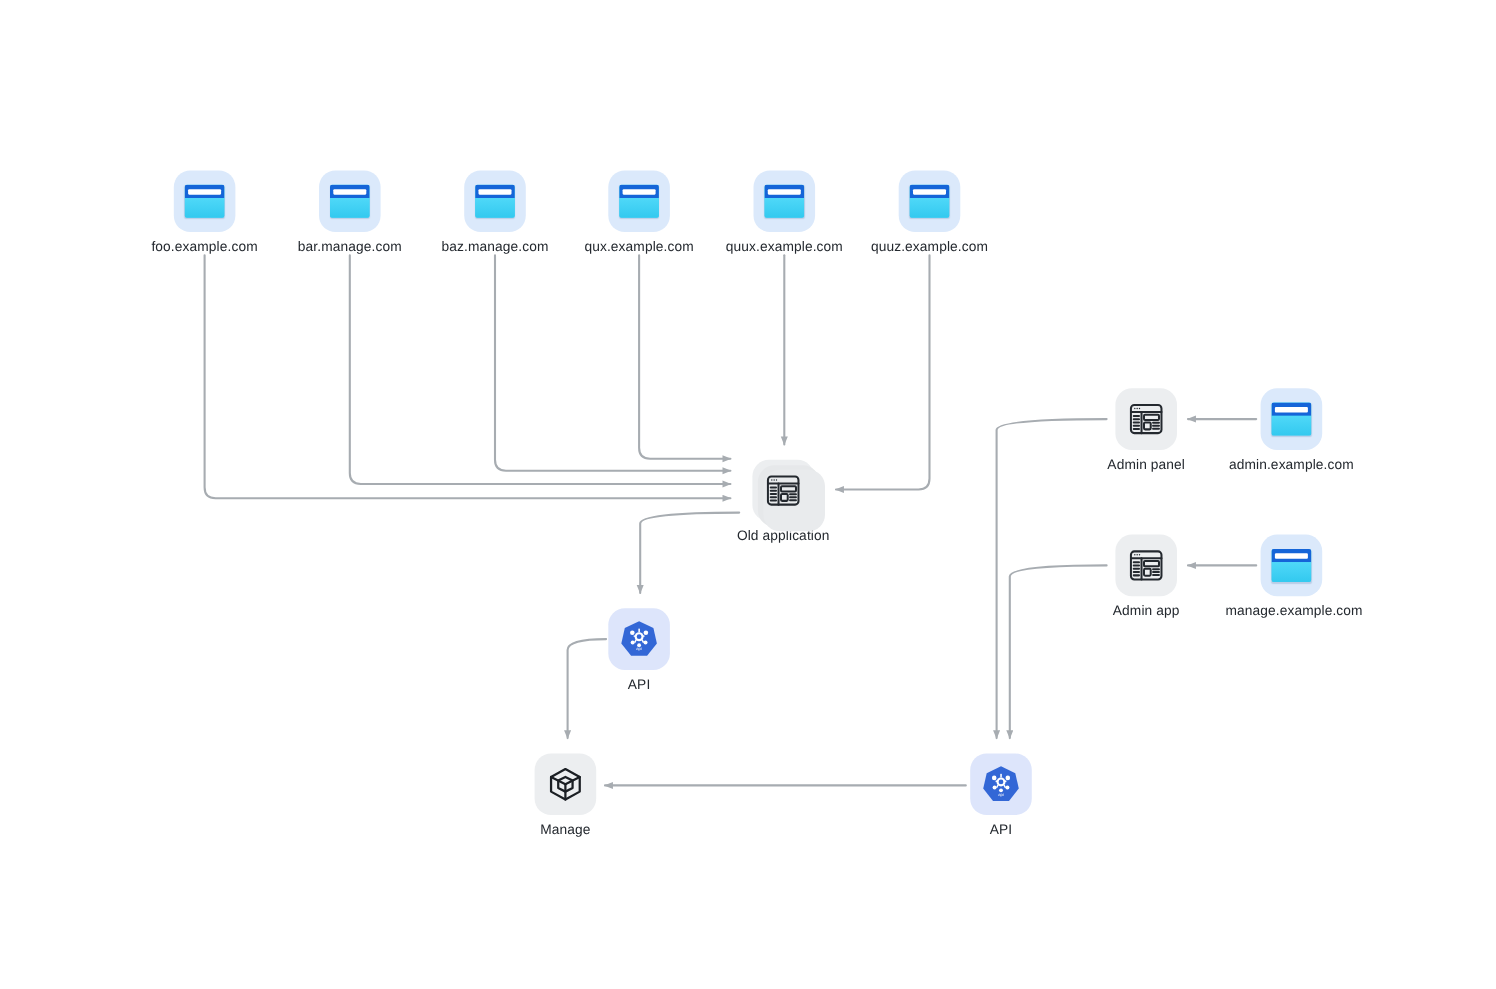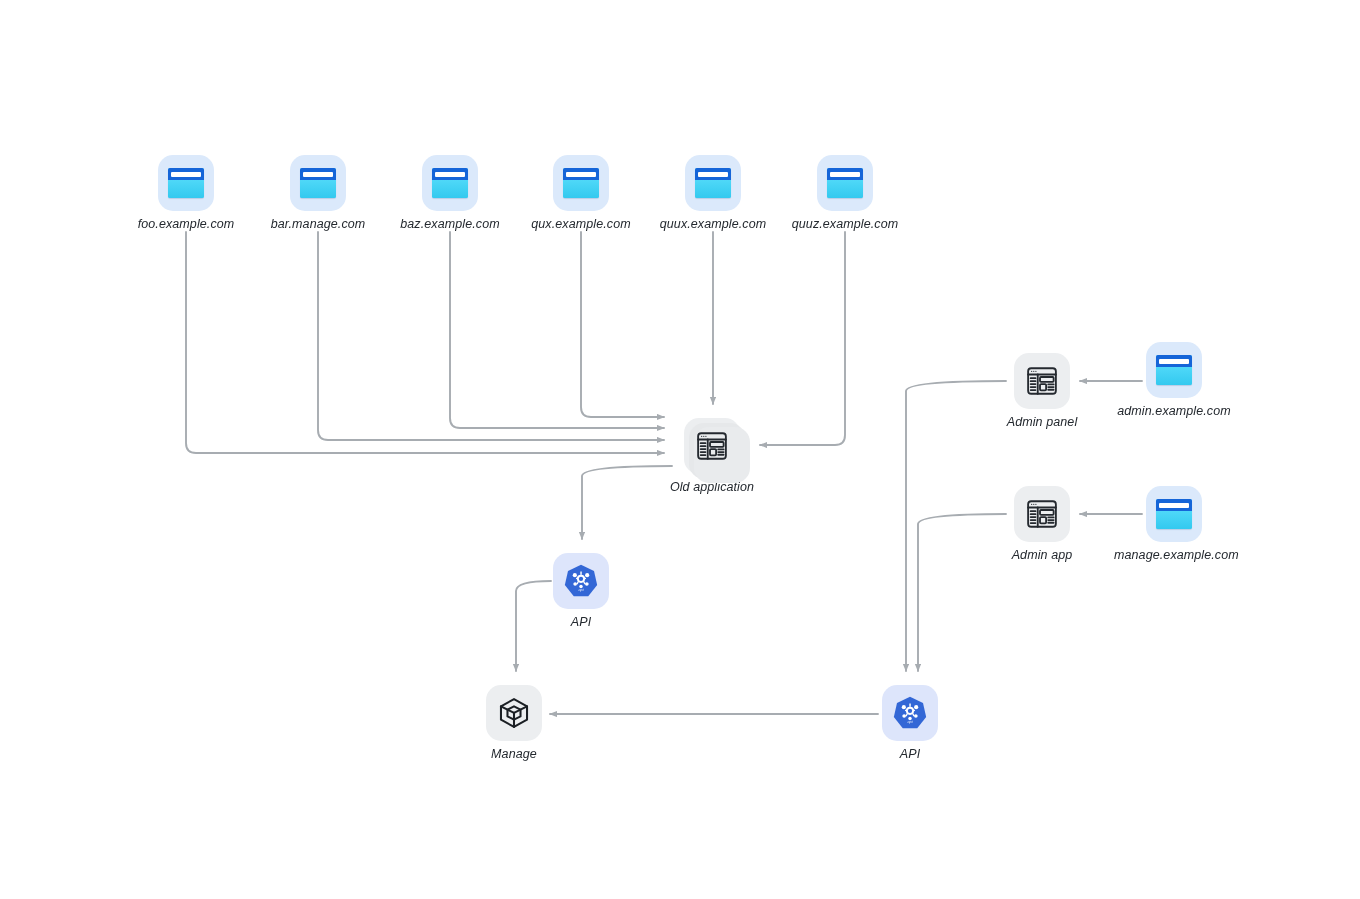--- a/index.html
+++ b/index.html
@@ -26,21 +26,20 @@
     width: 1360px;
     height: 899px;
     pointer-events: none;
   }
   .node {
     position: absolute;
     width: 120px;
     margin-left: -60px;
     text-align: center;
     pointer-events: auto;
-    font-style: italic;
   }
   .node-icon {
     position: relative;
     width: 56px;
     height: 56px;
     margin: 0 auto;
   }
   .node-label {
     margin-top: 6px;
     font-size: 12.5px;
@@ -196,21 +195,21 @@
         <div class="node-icon">
   <div class="ico-browser">
     <div class="win">
       <div class="bar">
         <div class="url"></div>
       </div>
       <div class="body"></div>
     </div>
   </div>
 </div>
-        <div class="node-label">baz.example.com</div>
+        <div class="node-label">baz.manage.com</div>
       </div>
       <div class="node" style="left: 581px; top: 155px;">
         <div class="node-icon">
   <div class="ico-browser">
     <div class="win">
       <div class="bar">
         <div class="url"></div>
       </div>
       <div class="body"></div>
     </div>
@@ -256,21 +255,21 @@
       <path d="M9 7.4 V21"></path>
       <path d="M4 10 H7.4 M4 12.1 H7.4 M4 14.2 H7.4 M4 16.3 H7.4 M4 18.4 H7.4"></path>
       <rect x="10.6" y="9.2" width="9.6" height="3.4" rx="0.6"></rect>
       <rect x="10.6" y="14.2" width="4.3" height="4.4" rx="0.7"></rect>
       <path d="M16.4 14.4 H20.2 M16.4 16.3 H20.2 M16.4 18.2 H20.2"></path>
     </svg>
   </div>
 </div>
         <div class="node-label">Old application</div>
       </div>
-      <div class="node" style="left: 1174px; top: 342px;">
+      <div class="node" style="left: 1174px; top: 353px;">
         <div class="node-icon">
   <div class="ico-browser">
     <div class="win">
       <div class="bar">
         <div class="url"></div>
       </div>
       <div class="body"></div>
     </div>
   </div>
 </div>

